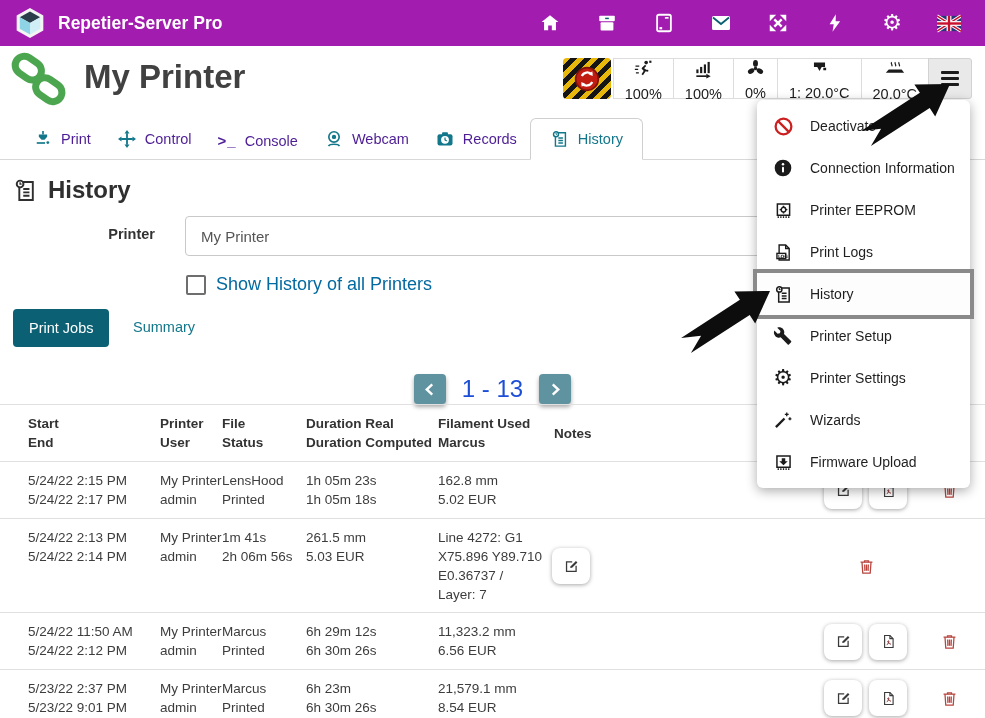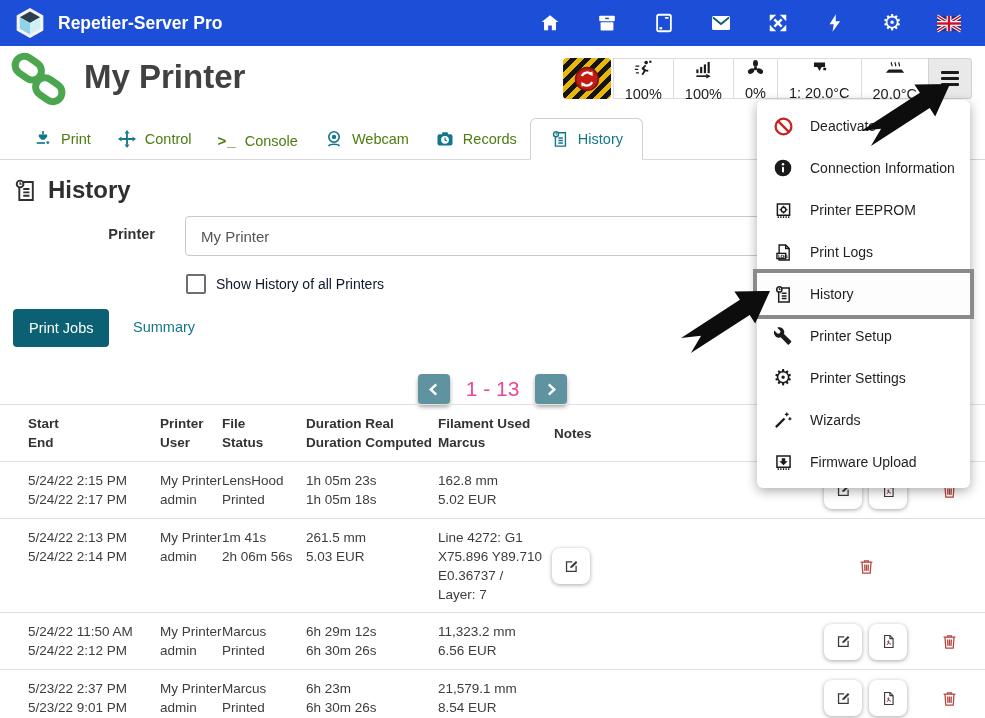--- a/index.html
+++ b/index.html
@@ -1,20 +1,20 @@
 <!DOCTYPE html>
 <html><head>
 <meta charset="utf-8">
 <style>
   html,body{margin:0;padding:0;background:#fff;}
   .page{position:relative;width:985px;height:718px;background:#fff;overflow:hidden;
         font-family:"Liberation Sans","DejaVu Sans",sans-serif;color:#3c3c3c;}
 
   
-  .navbar{position:absolute;left:0;top:0;width:985px;height:46px;background:#1d4ed8;
+  .navbar{position:absolute;left:0;top:0;width:985px;height:46px;background:#a21caf;
           display:flex;align-items:center;padding:0 14px;box-sizing:border-box;}
   .navbar .title{color:#fff;font-size:17.5px;font-weight:bold;margin-left:12px;}
   .nav-icons{margin-left:auto;display:flex;align-items:center;gap:33px;margin-right:10px;}
   .nav-icons .nicon{display:flex;align-items:center;justify-content:center;width:24px;height:24px;cursor:pointer;}
   .gear-glyph{color:#fff;font-size:22px;line-height:1;font-family:"DejaVu Sans",sans-serif;}
 
   
   .chain{position:absolute;left:8px;top:52px;}
   .printer-title{position:absolute;left:84px;top:58px;font-size:33px;font-weight:bold;color:#414141;}
 
@@ -26,46 +26,46 @@
   .stat{display:flex;align-items:center;gap:7px;padding:0 11px;background:#fff;
         border:1px solid #ddd;margin-left:-1px;font-size:14.5px;color:#1b1b1b;flex-direction:column;}
   .burger{width:42px;background:#e9e9e9;border:1px solid #d2d2d2;margin-left:-1px;border-radius:0 3px 3px 0;
           display:flex;align-items:center;justify-content:center;cursor:pointer;}
   .burger-bars{display:flex;flex-direction:column;gap:3px;}
   .burger-bars i{display:block;width:18px;height:3px;background:#1b1b1b;border-radius:1px;}
 
   
   .tabs{position:absolute;left:0;top:118px;width:985px;height:42px;display:flex;align-items:flex-end;
         padding-left:20px;box-sizing:border-box;border-bottom:1px solid #d8d8d8;}
-  .tab{display:flex;align-items:center;gap:8px;padding:10px 13px;color:#4d7c0f;font-size:14.5px;cursor:pointer;}
+  .tab{display:flex;align-items:center;gap:8px;padding:10px 13px;color:#4c1d95;font-size:14.5px;cursor:pointer;}
   .tab.active{border:1px solid #cfcfcf;border-bottom:1px solid #fff;border-radius:6px 6px 0 0;
               background:#fff;margin-bottom:-1px;padding:10px 19px;color:#13778b;}
   .console-glyph{font-weight:bold;font-size:15px;letter-spacing:1px;}
 
   
   .sec-heading{position:absolute;left:12px;top:176px;display:flex;align-items:center;gap:9px;color:#2f2f2f;}
   .sec-heading .txt{font-size:24px;font-weight:bold;}
   .printer-label{position:absolute;left:55px;top:226px;width:100px;text-align:right;font-size:14.5px;font-weight:bold;color:#333;}
   .printer-select{position:absolute;left:185px;top:216px;width:757px;height:40px;box-sizing:border-box;
                   border:1px solid #c9c9c9;border-radius:4px;background:#fff;display:flex;align-items:center;
                   padding:0 15px;font-size:15px;color:#555;cursor:pointer;}
   .chk-row{position:absolute;left:186px;top:274px;display:flex;align-items:center;gap:10px;}
   .chk{width:16px;height:16px;border:2px solid #6e6e6e;border-radius:2px;background:#fff;cursor:pointer;}
-  .chk-label{font-size:14px;color:#0f172a;}
+  .chk-label{font-size:18px;color:#0369a1;}
   .btn-printjobs{position:absolute;left:13px;top:309px;height:38px;padding:0 16px;border:none;border-radius:4px;
                  background:#0b6173;color:#fff;font-size:14.5px;display:flex;align-items:center;cursor:pointer;
                  font-family:inherit;}
   .btn-summary{position:absolute;left:127px;top:318px;color:#13778b;font-size:14.5px;cursor:pointer;background:none;border:none;font-family:inherit;}
 
   
   .pager{position:absolute;left:0;top:374px;width:985px;display:flex;align-items:center;justify-content:center;gap:16px;}
   .pager-btn{width:32px;height:30px;border:none;border-radius:4px;background:#5f93a0;color:#fff;
              display:flex;align-items:center;justify-content:center;cursor:pointer;
              box-shadow:0 3px 4px rgba(0,0,0,.35);}
-  .pager-range{font-size:21px;color:#ec4899;}
+  .pager-range{font-size:24px;color:#1d4ed8;}
 
   
   .htable{position:absolute;left:0;top:404px;width:985px;font-size:13.5px;color:#3d3d3d;}
   .hrow{display:grid;grid-template-columns:132px 62px 84px 132px 108px 272px 96px 1fr;
         padding:9px 0 8px 28px;border-top:1px solid #e0e0e0;min-height:57px;box-sizing:border-box;}
   .hrow.last{border-bottom:1px solid #e0e0e0;}
   .cell div{line-height:19px;}
   .hrow.head{font-weight:bold;color:#333;}
   .notes-h{align-self:center;margin-left:8px;}
   .row-actions{display:flex;align-items:center;gap:7px;padding-left:6px;}

